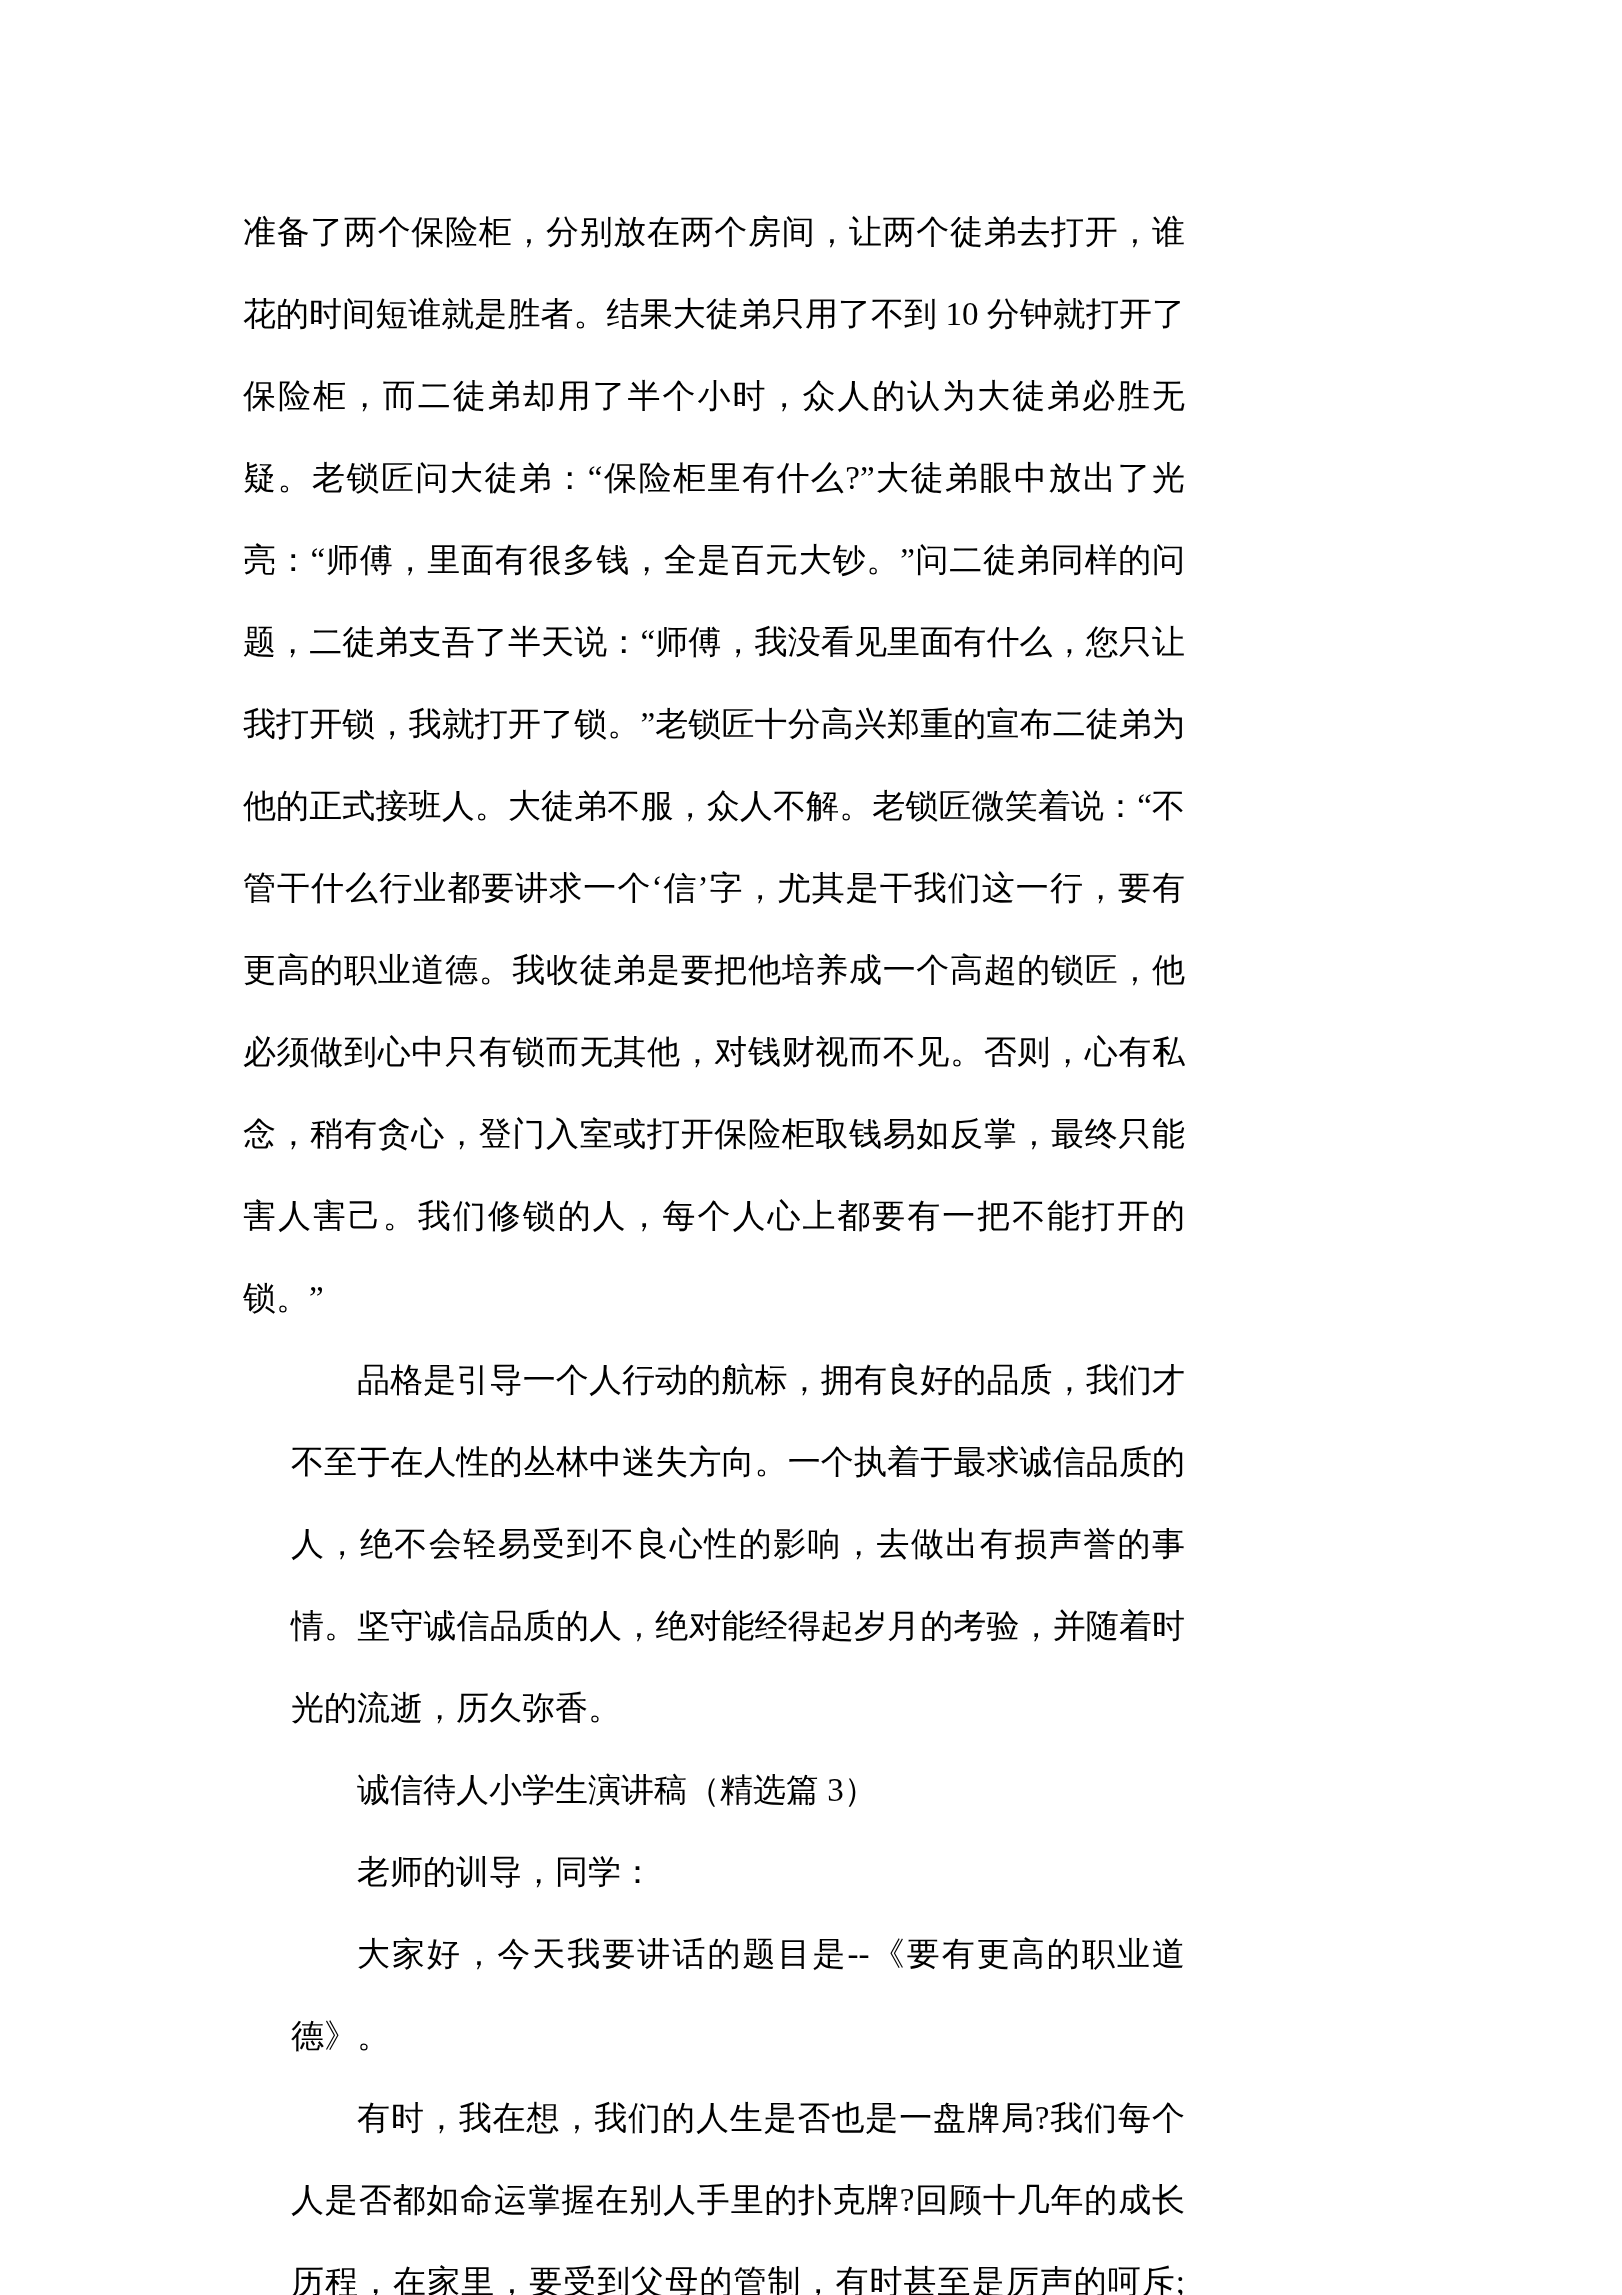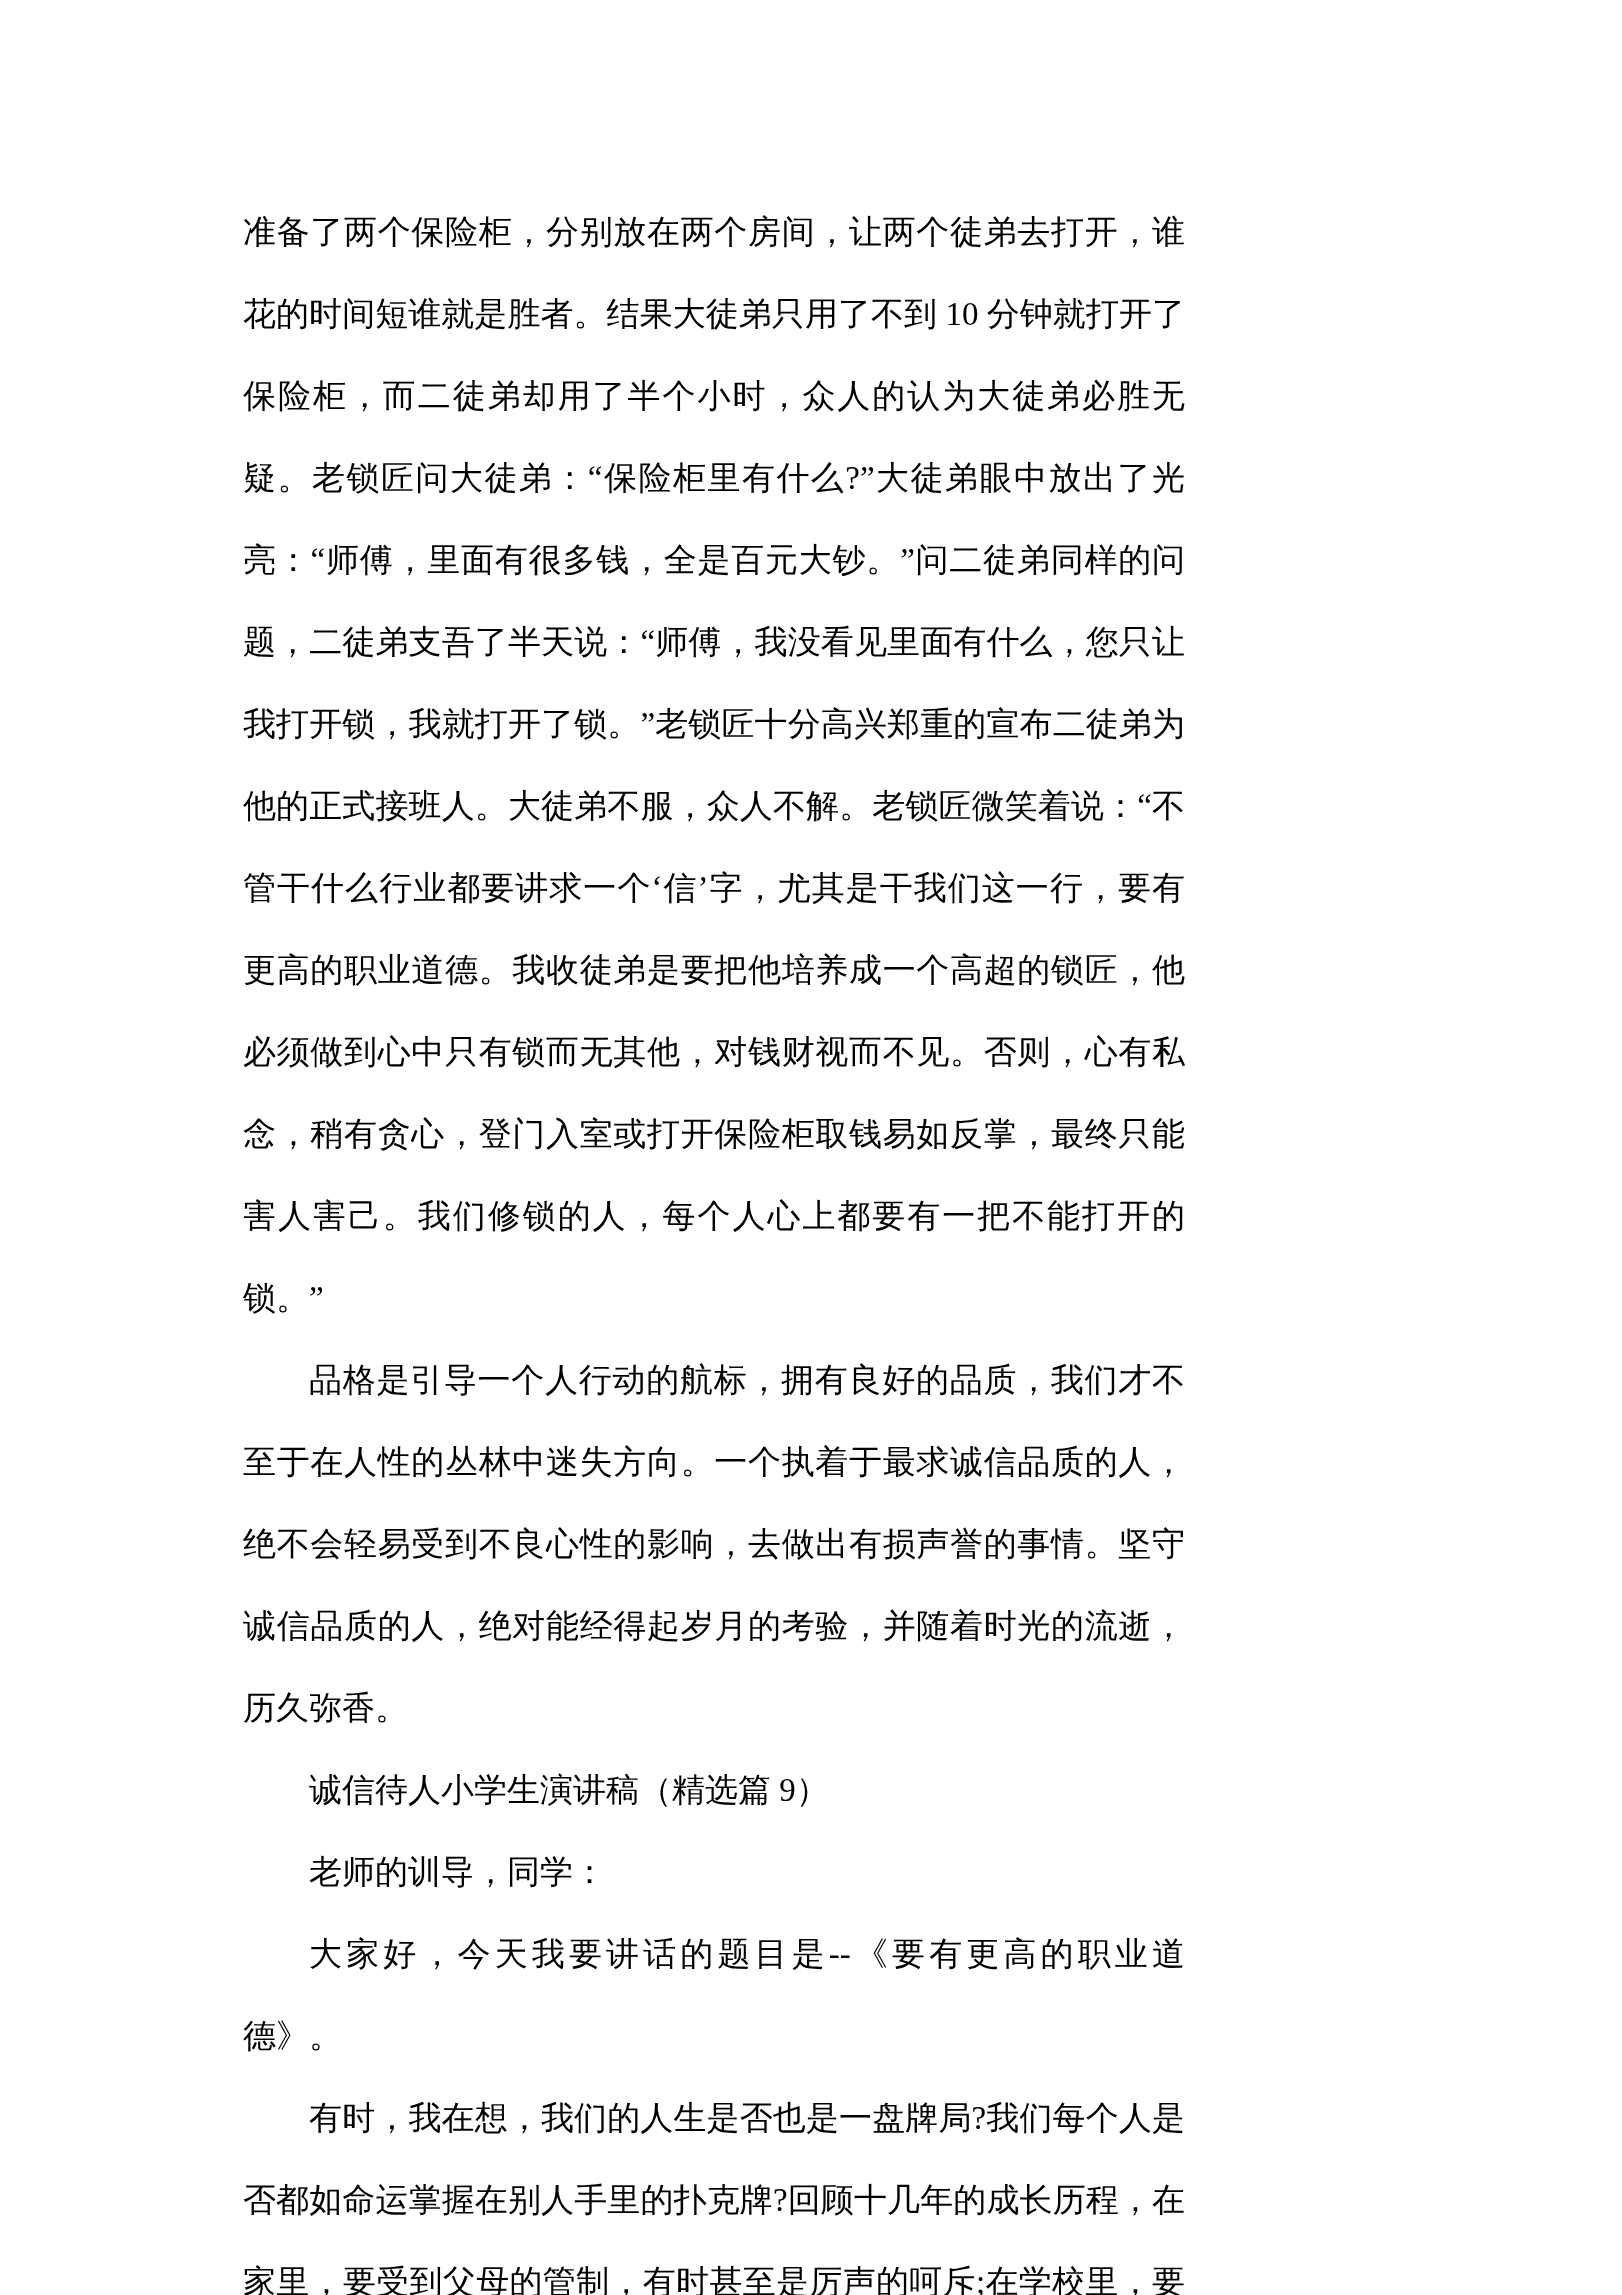--- a/index.html
+++ b/index.html
@@ -25,27 +25,28 @@
   .para {
     margin: 0;
     font-size: 33px;
     line-height: 82px;
     text-align: justify;
     text-justify: inter-ideograph;
     word-break: break-all;
   }
   .indent {
     text-indent: 2em;
+    margin-left: 48px;
   }
 </style>
 </head>
 <body>
 
 <div class="page">
   <p class="para">准备了两个保险柜，分别放在两个房间，让两个徒弟去打开，谁花的时间短谁就是胜者。结果大徒弟只用了不到 10 分钟就打开了保险柜，而二徒弟却用了半个小时，众人的认为大徒弟必胜无疑。老锁匠问大徒弟：“保险柜里有什么?”大徒弟眼中放出了光亮：“师傅，里面有很多钱，全是百元大钞。”问二徒弟同样的问题，二徒弟支吾了半天说：“师傅，我没看见里面有什么，您只让我打开锁，我就打开了锁。”老锁匠十分高兴郑重的宣布二徒弟为他的正式接班人。大徒弟不服，众人不解。老锁匠微笑着说：“不管干什么行业都要讲求一个‘信’字，尤其是干我们这一行，要有更高的职业道德。我收徒弟是要把他培养成一个高超的锁匠，他必须做到心中只有锁而无其他，对钱财视而不见。否则，心有私念，稍有贪心，登门入室或打开保险柜取钱易如反掌，最终只能害人害己。我们修锁的人，每个人心上都要有一把不能打开的锁。”</p>
   <p class="para indent">品格是引导一个人行动的航标，拥有良好的品质，我们才不至于在人性的丛林中迷失方向。一个执着于最求诚信品质的人，绝不会轻易受到不良心性的影响，去做出有损声誉的事情。坚守诚信品质的人，绝对能经得起岁月的考验，并随着时光的流逝，历久弥香。</p>
-  <p class="para indent">诚信待人小学生演讲稿（精选篇 9）</p>
+  <p class="para indent">诚信待人小学生演讲稿（精选篇 3）</p>
   <p class="para indent">老师的训导，同学：</p>
   <p class="para indent">大家好，今天我要讲话的题目是--《要有更高的职业道德》。</p>
   <p class="para indent">有时，我在想，我们的人生是否也是一盘牌局?我们每个人是否都如命运掌握在别人手里的扑克牌?回顾十几年的成长历程，在家里，要受到父母的管制，有时甚至是厉声的呵斥;在学校里，要受纪律的约束，老师的训导;长大了，参加工作有要受到社会环境的限制，而不能有自己的意愿干你我想干的事。十一二岁，在儿时的憧憬里，该是一个充满辉煌灿烂的季节，然而，当你自己亲身乘上这趟列车，有常会感到身不由己。</p>
 
 </div>
 
 
 </body></html>

